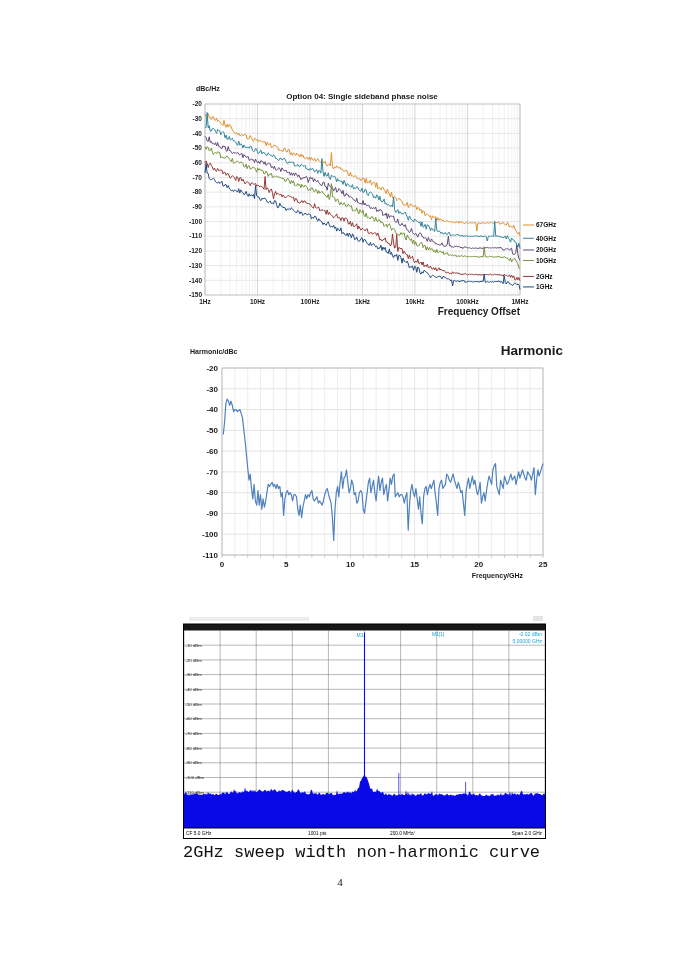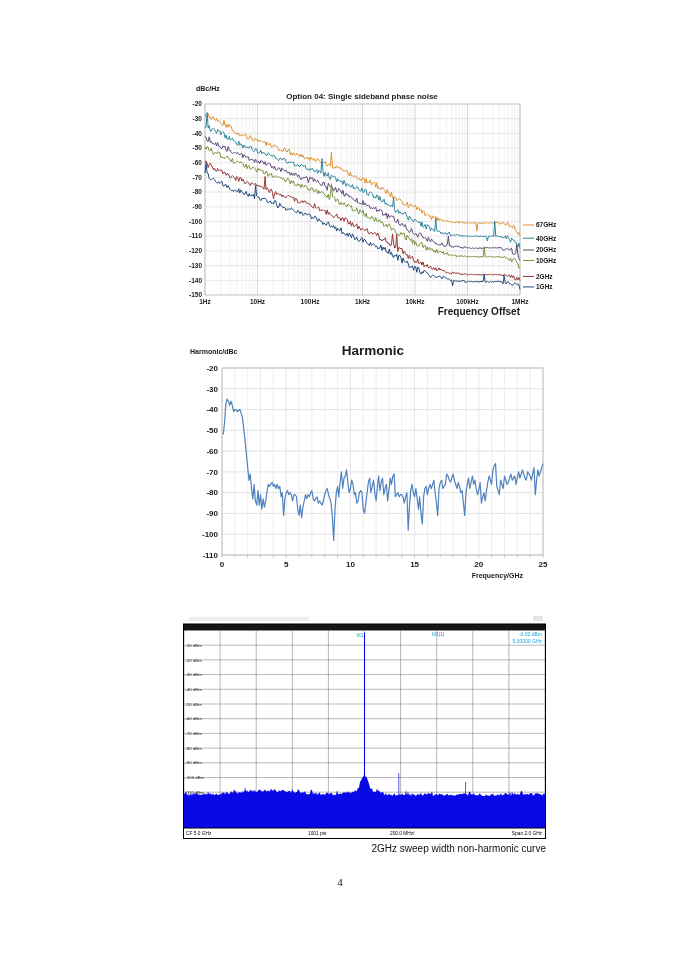--- a/index.html
+++ b/index.html
@@ -4,31 +4,31 @@
 <style>
   html,body{margin:0;padding:0;background:#fff;}
   .page{position:relative;width:588px;height:961px;background:#ffffff;overflow:hidden;
         font-family:"Liberation Sans",sans-serif;color:#1a1a1a;}
   .chart{position:absolute;}
   svg text{font-family:"Liberation Sans",sans-serif;}
   .axis-unit{position:absolute;font-size:7px;font-weight:bold;color:#1a1a1a;}
   .c1-title{position:absolute;left:0;top:7px;width:358px;text-align:center;
             font-size:8px;font-weight:bold;color:#1a1a1a;}
   .c1-xlabel{position:absolute;right:43px;top:221px;font-size:10px;font-weight:bold;color:#1a1a1a;}
-  .c2-title{position:absolute;left:0;top:-2px;width:380px;text-align:center;
+  .c2-title{position:absolute;left:0;top:-2px;width:380px;text-align:right;
             font-size:13.5px;font-weight:bold;color:#1a1a1a;}
   .c2-xlabel{position:absolute;right:40px;top:227px;font-size:7px;font-weight:bold;color:#1a1a1a;}
   .sa-readout{position:absolute;top:15px;right:4px;width:110px;font-size:5px;line-height:6.5px;}
   .sa-readout .row1{display:flex;justify-content:space-between;}
   .sa-readout .row2{text-align:right;}
   .sa-footer{position:absolute;left:1px;right:1px;top:213.5px;height:9px;font-size:4.8px;color:#000;}
   .sa-footer span{position:absolute;top:1px;white-space:nowrap;}
   .sa-cf{left:2px;} .sa-pts{left:124px;} .sa-scale{left:206px;} .sa-span{right:3px;}
-  .caption{position:absolute;left:183px;top:843px;width:363px;text-align:right;
-           font-family:Liberation Sans, sans-serif;font-size:10px;color:#111;}
+  .caption{position:absolute;left:183px;top:843px;width:363px;text-align:left;
+           font-family:Liberation Mono, monospace;font-size:17px;color:#111;}
   .pagenum{position:absolute;left:0;top:876px;width:680px;text-align:center;
            font-family:"Liberation Serif",serif;font-size:11px;color:#111;}
 </style>
 </head>
 <body>
 
 <div class="page">
 
   <div class="chart" style="left:183px;top:85px;width:380px;height:240px;">
     <div class="axis-unit" style="left:13px;top:0px;">dBc/Hz</div>

